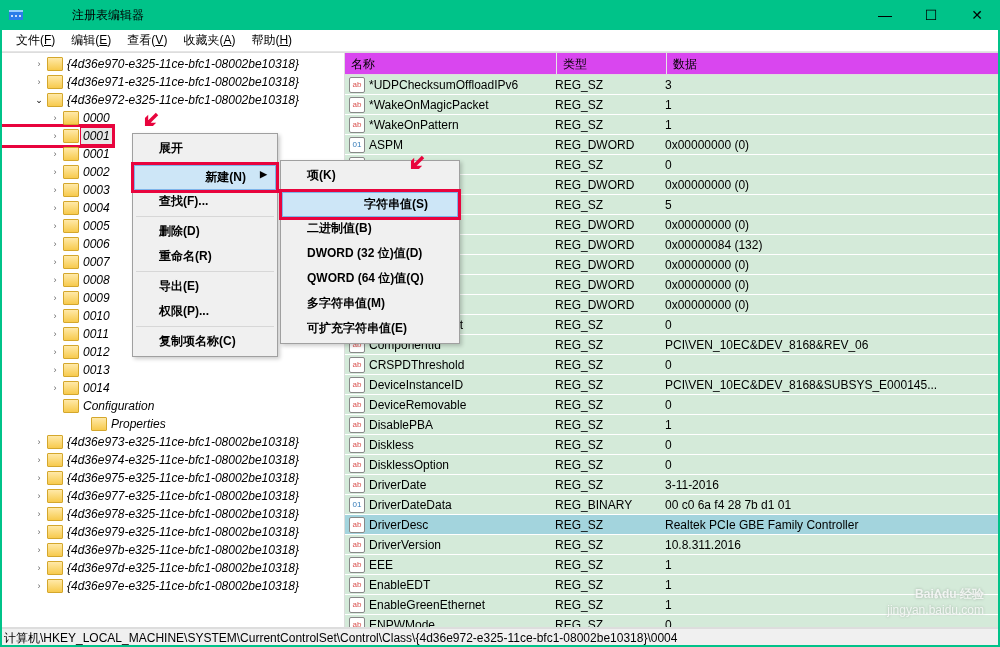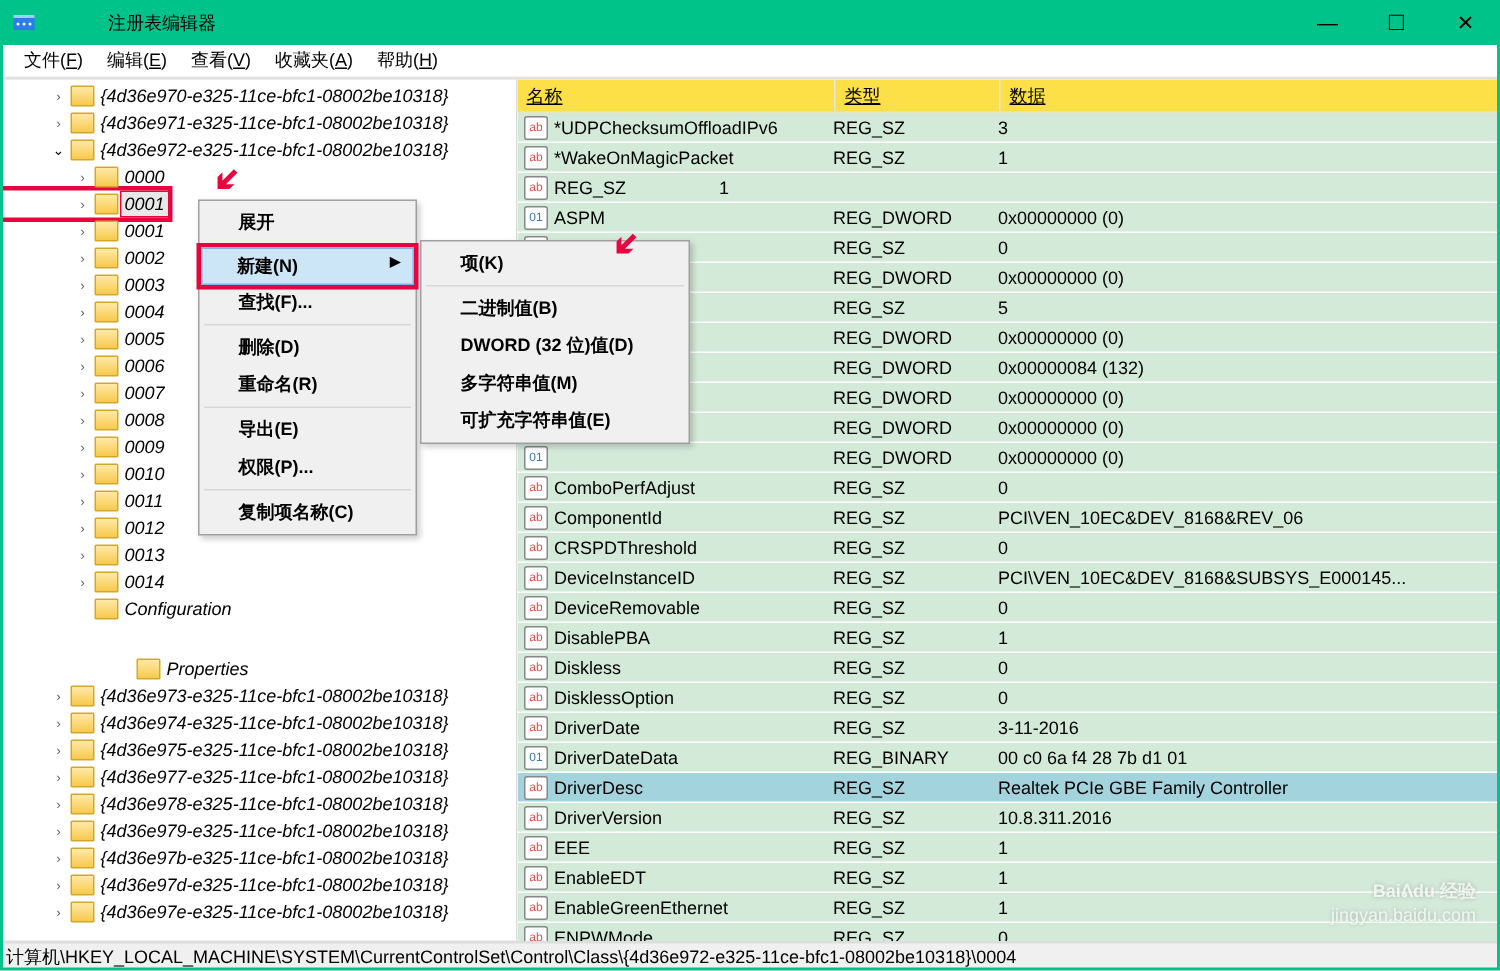--- a/index.html
+++ b/index.html
@@ -26,21 +26,21 @@
 .tnode .chev { width: 12px; height: 12px; display: inline-flex; align-items: center; justify-content: center; font-size: 9px; color: #666; }
 .tnode .chev.open { color: #000; }
 .tnode .folder { width: 16px; height: 14px; margin: 0 2px; background: linear-gradient(#ffe9a8, #f7ca4d); border: 1px solid #d4a72c; border-radius: 1px; position: relative; }
 .tnode .lbl { padding: 1px 2px; font-style: italic; }
 .tnode.selected .lbl { background: #e8e8e8; outline: 1px solid #e8043d; }
 
 .red-box { outline: 3px solid #e8043d; }
 .arrow-annot { position: absolute; color: #e8043d; font-size: 22px; font-weight: bold; pointer-events: none; }
 
 .listpane { flex: 1; display: flex; flex-direction: column; overflow: hidden; }
-.listhdr { display: flex; height: 22px; border-bottom: 1px solid #ddd; background: #fde047; text-decoration: underline; }
+.listhdr { display: flex; height: 22px; border-bottom: 1px solid #ddd; background: #d946ef; }
 .listhdr .col { padding: 3px 6px; border-right: 1px solid #e5e5e5; }
 .col-name { width: 212px; }
 .col-type { width: 110px; }
 .col-data { flex: 1; }
 
 .listbody { flex: 1; overflow-y: scroll; }
 .listbody::-webkit-scrollbar { width: 16px; }
 .listbody::-webkit-scrollbar-track { background: #f0f0f0; }
 .listbody::-webkit-scrollbar-thumb { background: #c1c1c1; }
 
@@ -50,21 +50,21 @@
 .lrow .ricon.str { color: #d9534f; }
 .lrow .ricon.bin { color: #337ab7; }
 .lrow .rname { width: 186px; white-space: nowrap; overflow: hidden; }
 .lrow .rtype { width: 110px; }
 .lrow .rdata { flex: 1; white-space: nowrap; overflow: hidden; }
 
 .statusbar { height: 18px; background: #f0f0f0; border-top: 1px solid #ddd; padding: 1px 4px; white-space: nowrap; overflow: hidden; }
 
 .ctxmenu { position: absolute; background: #f0f0f0; border: 1px solid #a0a0a0; box-shadow: 2px 2px 4px rgba(0,0,0,0.2); padding: 2px; font-weight: bold; }
 .ctxmenu .ci { padding: 4px 30px 4px 24px; white-space: nowrap; position: relative; }
-.ctxmenu .ci.hover { background: #cde6f7; border: 1px solid #7eb4ea; padding: 3px 29px 3px 23px; }
+.ctxmenu .ci.hover { background: #cde6f7; border: 1px solid #7eb4ea; padding: 3px 29px 3px 23px; text-align: right; }
 .ctxmenu .ci .arr { position: absolute; right: 8px; font-size: 9px; }
 .ctxmenu .sep { height: 1px; background: #d7d7d7; margin: 2px 1px; }
 
 .watermark { position: absolute; right: 16px; bottom: 30px; color: rgba(255,255,255,0.75); font-size: 28px; font-weight: bold; text-align: right; pointer-events: none; text-shadow: 0 0 3px rgba(0,0,0,0.25); }
 .watermark .small { font-size: 12px; font-weight: normal; }
 
 .outer-border { position: absolute; inset: 0; border: 2px solid #00c389; pointer-events: none; }
 </style>
 </head>
 <body>
@@ -168,21 +168,21 @@
         <span class="folder"></span>
         <span class="lbl">0013</span>
       </div><div class="tnode" style="padding-left: 48px;">
         <span class="chev">›</span>
         <span class="folder"></span>
         <span class="lbl">0014</span>
       </div><div class="tnode" style="padding-left: 48px;">
         <span class="chev"></span>
         <span class="folder"></span>
         <span class="lbl">Configuration</span>
-      </div><div class="tnode" style="padding-left: 76px; margin-top: 22px;">
+      </div><div class="tnode" style="padding-left: 76px;">
         <span class="chev"></span>
         <span class="folder"></span>
         <span class="lbl">Properties</span>
       </div><div class="tnode" style="padding-left: 32px;">
         <span class="chev">›</span>
         <span class="folder"></span>
         <span class="lbl">{4d36e973-e325-11ce-bfc1-08002be10318}</span>
       </div><div class="tnode" style="padding-left: 32px;">
         <span class="chev">›</span>
         <span class="folder"></span>
@@ -231,20 +231,21 @@
           <span class="rdata">3</span>
         </div>
         <div class="lrow">
           <span class="ricon str">ab</span>
           <span class="rname">*WakeOnMagicPacket</span>
           <span class="rtype">REG_SZ</span>
           <span class="rdata">1</span>
         </div>
         <div class="lrow">
           <span class="ricon str">ab</span>
+          <span class="rname">*WakeOnPattern</span>
           <span class="rtype">REG_SZ</span>
           <span class="rdata">1</span>
         </div>
         <div class="lrow">
           <span class="ricon bin">01</span>
           <span class="rname">ASPM</span>
           <span class="rtype">REG_DWORD</span>
           <span class="rdata">0x00000000 (0)</span>
         </div>
         <div class="lrow">
@@ -411,22 +412,26 @@
   <div class="sep"></div>
   <div class="ci">导出(E)</div>
   <div class="ci">权限(P)...</div>
   <div class="sep"></div>
   <div class="ci">复制项名称(C)</div>
 </div>
 
 <div class="ctxmenu" style="left:280px; top:160px; width:180px;">
   <div class="ci">项(K)</div>
   <div class="sep"></div>
+  <div class="red-box" style="margin:-1px;">
+    <div class="ci hover">字符串值(S)</div>
+  </div>
   <div class="ci">二进制值(B)</div>
   <div class="ci">DWORD (32 位)值(D)</div>
+  <div class="ci">QWORD (64 位)值(Q)</div>
   <div class="ci">多字符串值(M)</div>
   <div class="ci">可扩充字符串值(E)</div>
 </div>
 
 <div class="arrow-annot" style="left:142px; top:107px; transform: rotate(135deg);">➔</div>
 <div class="arrow-annot" style="left:408px; top:150px; transform: rotate(135deg);">➔</div>
 
 <div class="watermark">
   <div>Baiᕕdu 经验</div>
   <div class="small">jingyan.baidu.com</div>

